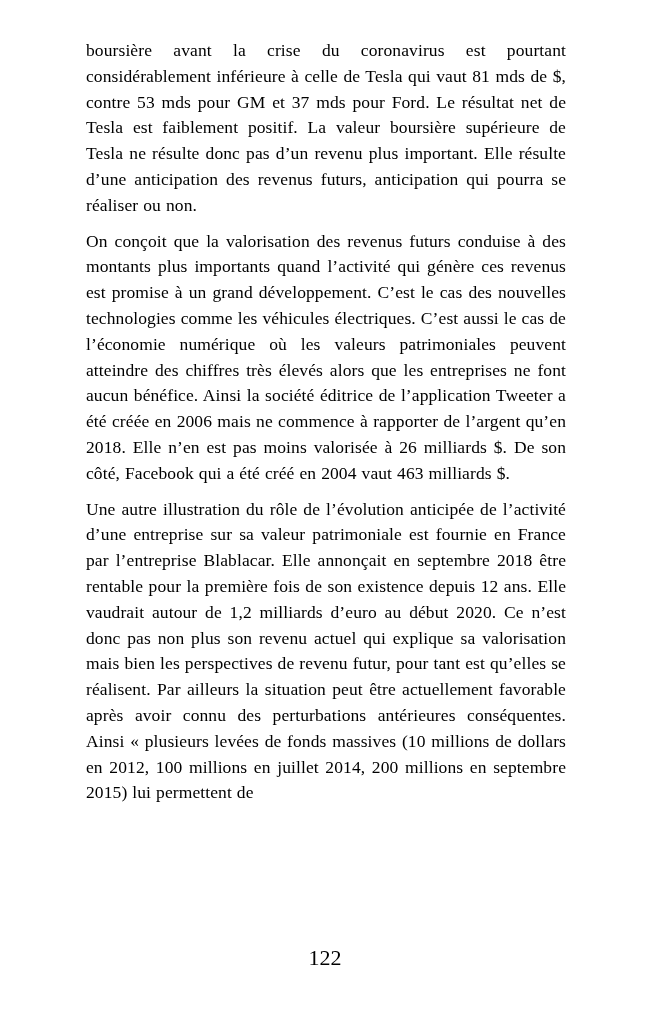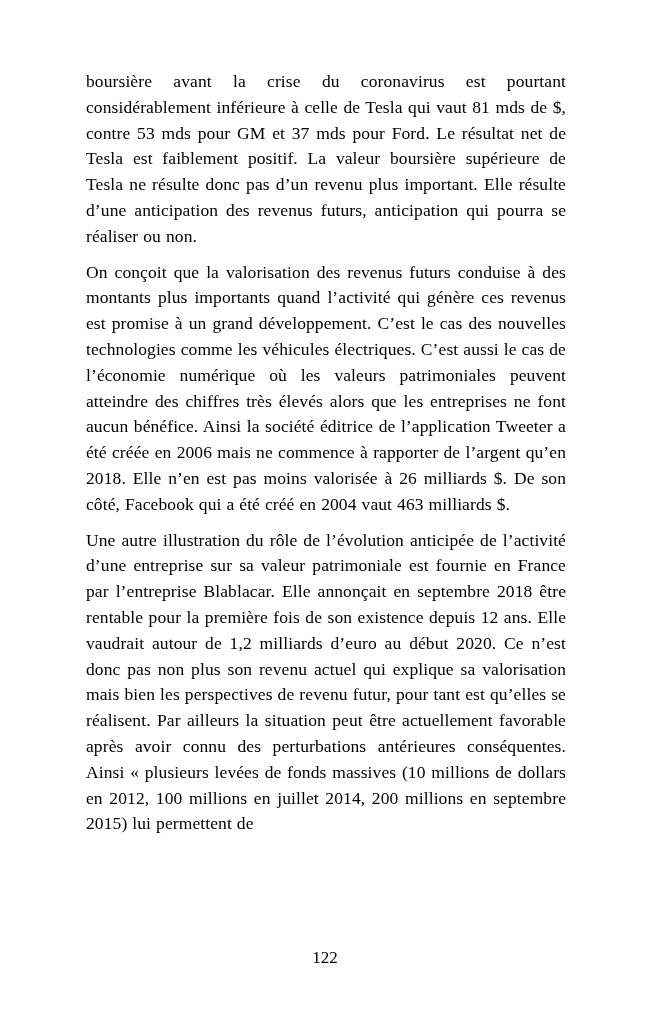--- a/index.html
+++ b/index.html
@@ -14,38 +14,38 @@
     font-family: "Liberation Serif", "DejaVu Serif", serif;
     color: #000000;
   }
   .page {
     position: absolute;
     left: 86px;
     top: 0;
     width: 480px;
     height: 1036px;
     box-sizing: border-box;
-    padding-top: 69px;
+    padding-top: 38px;
   }
   .page p {
     margin: 0 0 10px 0;
     font-size: 17.5px;
     line-height: 25.8px;
     text-align: justify;
     text-justify: inter-word;
     letter-spacing: 0.1px;
     word-spacing: 0.5px;
   }
   .page-number {
     position: absolute;
     left: 0;
     right: 0;
     bottom: 68px;
     text-align: center;
-    font-size: 17px;
+    font-size: 22px;
     line-height: 20px;
   }
 </style>
 </head>
 <body>
 
 <div class="page">
   <p>boursière avant la crise du coronavirus est pourtant considérablement inférieure à celle de Tesla qui vaut 81 mds de $, contre 53 mds pour GM et 37 mds pour Ford. Le résultat net de Tesla est faiblement positif. La valeur boursière supérieure de Tesla ne résulte donc pas d’un revenu plus important. Elle résulte d’une anticipation des revenus futurs, anticipation qui pourra se réaliser ou non.</p>
   <p>On conçoit que la valorisation des revenus futurs conduise à des montants plus importants quand l’activité qui génère ces revenus est promise à un grand développement. C’est le cas des nouvelles technologies comme les véhicules électriques. C’est aussi le cas de l’économie numérique où les valeurs patrimoniales peuvent atteindre des chiffres très élevés alors que les entreprises ne font aucun bénéfice. Ainsi la société éditrice de l’application Tweeter a été créée en 2006 mais ne commence à rapporter de l’argent qu’en 2018. Elle n’en est pas moins valorisée à 26 milliards $. De son côté, Facebook qui a été créé en 2004 vaut 463 milliards $.</p>
   <p>Une autre illustration du rôle de l’évolution anticipée de l’activité d’une entreprise sur sa valeur patrimoniale est fournie en France par l’entreprise Blablacar. Elle annonçait en septembre 2018 être rentable pour la première fois de son existence depuis 12 ans. Elle vaudrait autour de 1,2 milliards d’euro au début 2020. Ce n’est donc pas non plus son revenu actuel qui explique sa valorisation mais bien les perspectives de revenu futur, pour tant est qu’elles se réalisent. Par ailleurs la situation peut être actuellement favorable après avoir connu des perturbations antérieures conséquentes. Ainsi « plusieurs levées de fonds massives (10 millions de dollars en 2012, 100 millions en juillet 2014, 200 millions en septembre 2015) lui permettent de</p>

